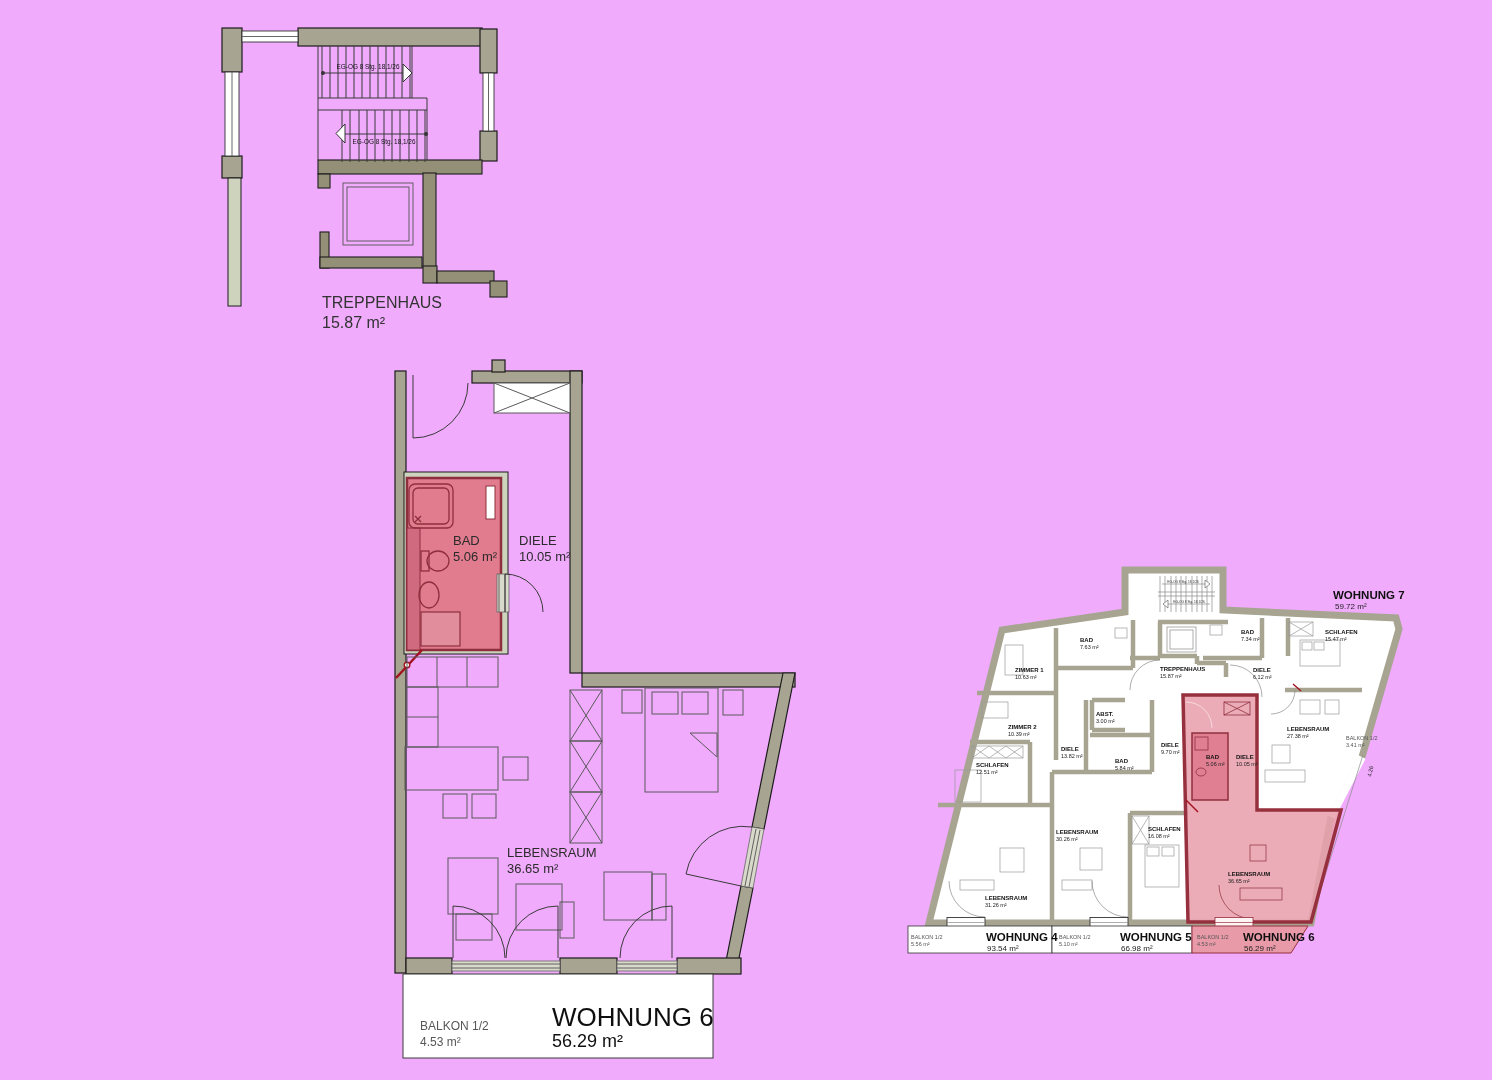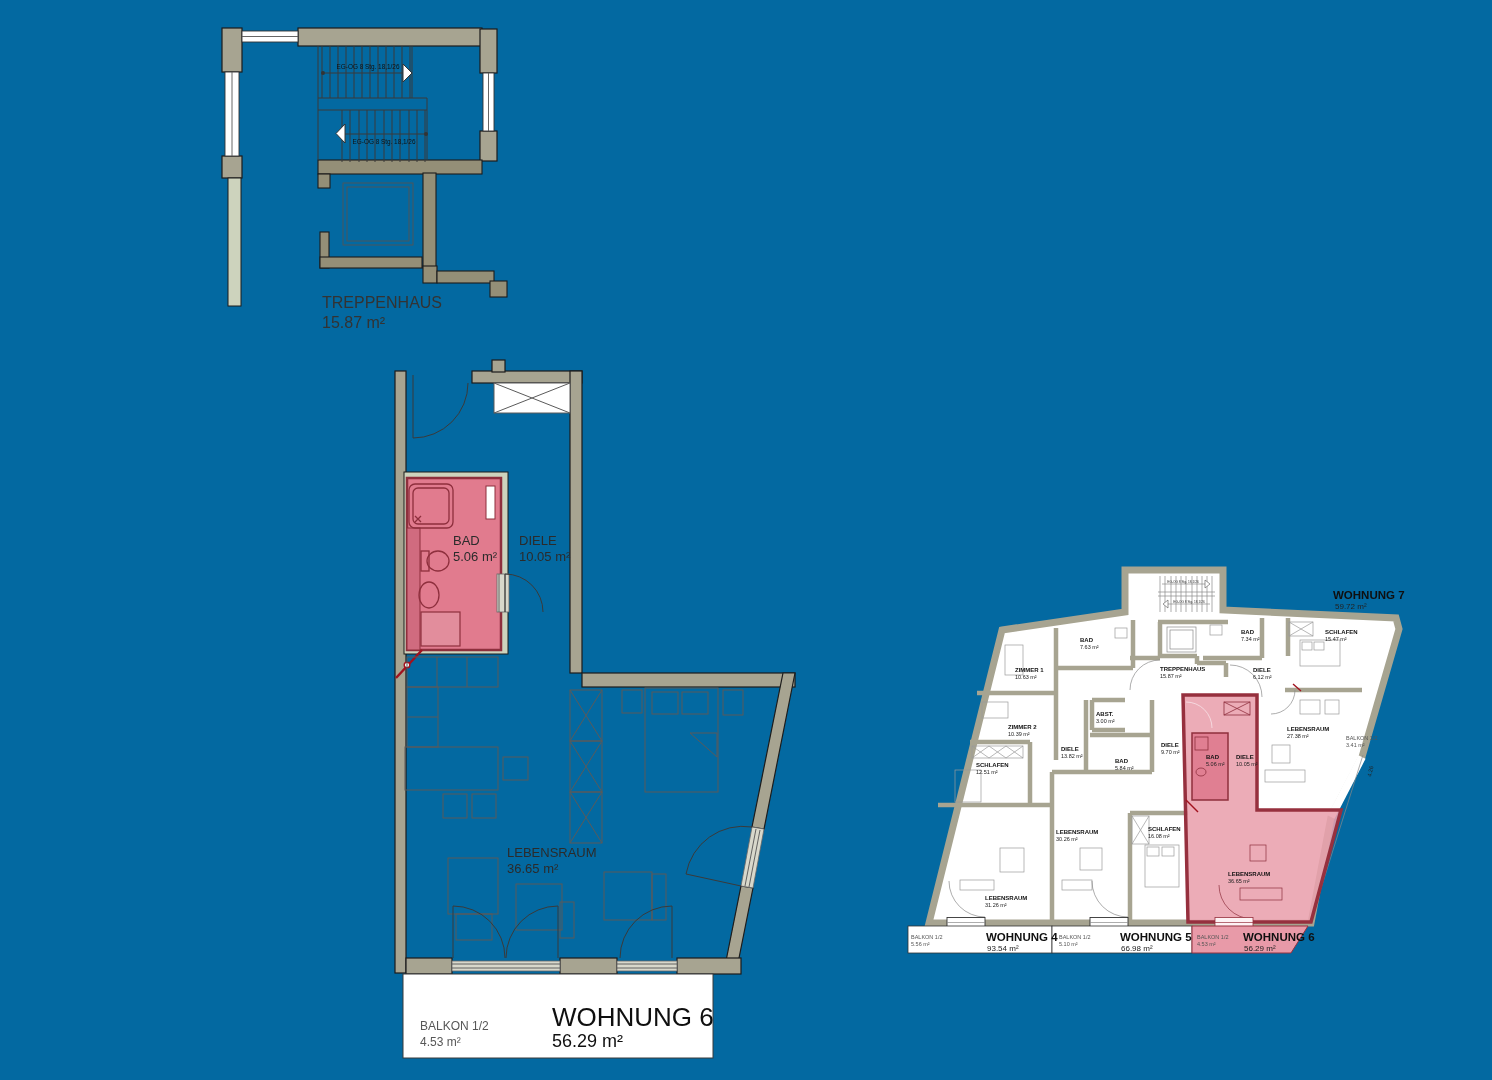--- a/index.html
+++ b/index.html
@@ -1,16 +1,16 @@
 <!DOCTYPE html>
 <html><head>
 <meta charset="utf-8">
 <style>
   html,body{margin:0;padding:0;background:#fff;}
-  #canvas{position:relative;width:1492px;height:1080px;background:#0369a1;overflow:hidden;}
+  #canvas{position:relative;width:1492px;height:1080px;background:#f0abfc;overflow:hidden;}
   svg{position:absolute;left:0;top:0;}
   text{font-family:"Liberation Sans",sans-serif;fill:#2b2b2b;}
   .wall{fill:#a7a491;stroke:#1c1c1c;stroke-width:1.2;}
   .wall-dark{fill:#948f77;stroke:#1c1c1c;stroke-width:1.1;}
   .sage{fill:#cdd3bd;stroke:#1c1c1c;stroke-width:1;}
   .win{fill:#ffffff;stroke:#333;stroke-width:0.9;}
   .thin{fill:none;stroke:#3a3a3a;stroke-width:1;}
   .thin2{fill:none;stroke:#555;stroke-width:0.9;}
   .furn{fill:#ffffff;stroke:#5a5a5a;stroke-width:1;}
   .furnx{fill:none;stroke:#5a5a5a;stroke-width:1;}

